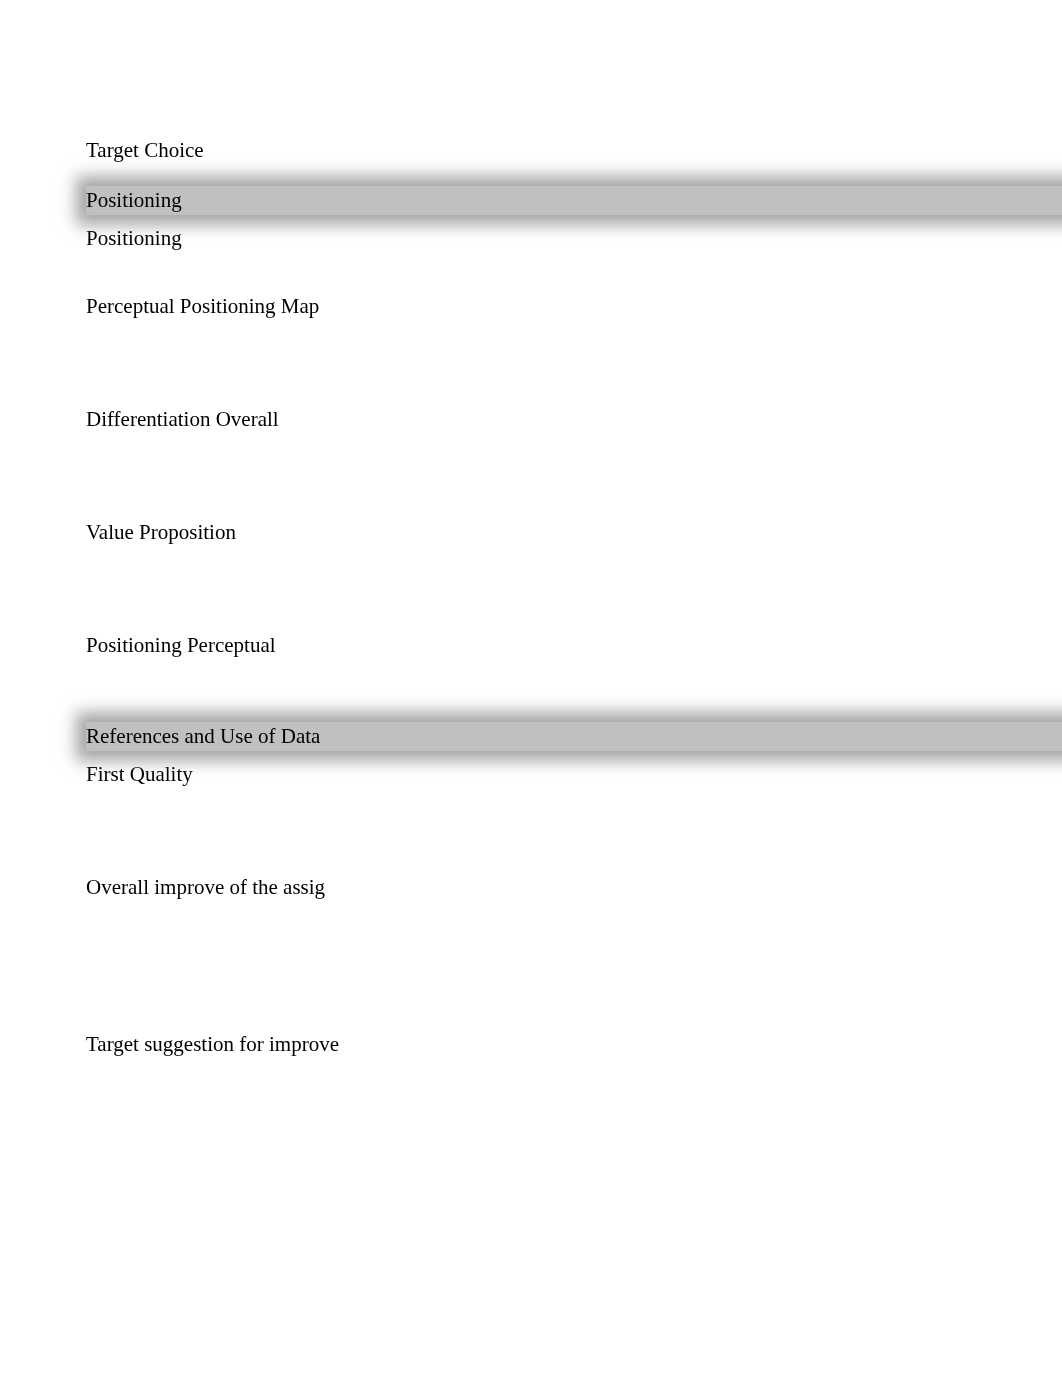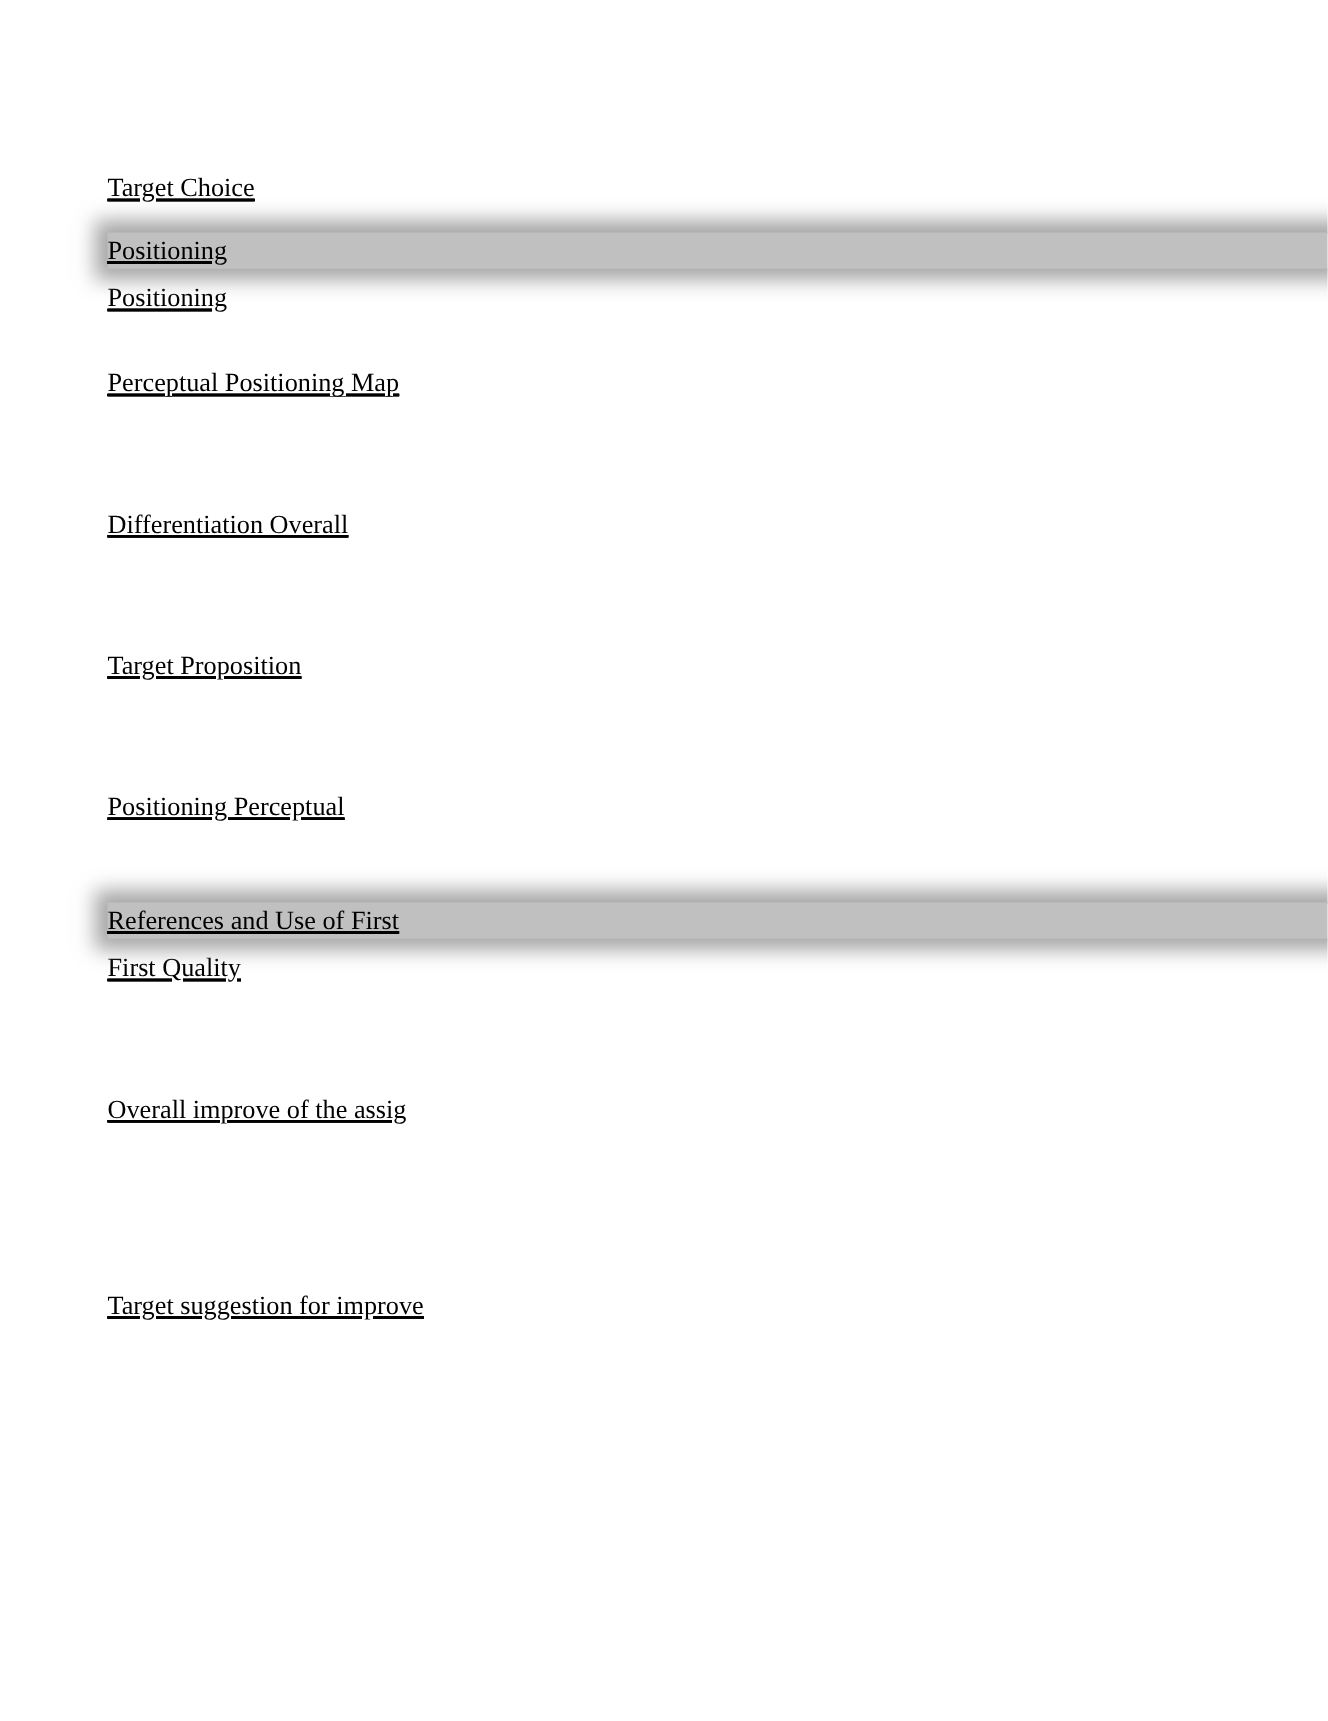--- a/index.html
+++ b/index.html
@@ -1,19 +1,18 @@
 <!DOCTYPE html>
 <html><head>
   <meta charset="utf-8">
   <style>
     * {
       margin: 0;
       padding: 0;
       box-sizing: border-box;
-      text-decoration: underline;
     }
     body {
       width: 1062px;
       height: 1377px;
       background: #ffffff;
       font-family: "Times New Roman", Times, serif;
       font-size: 21px;
       color: #000000;
       position: relative;
       overflow: hidden;
@@ -56,28 +55,28 @@
 
   <div class="item">Positioning</div>
 
   <div class="spacer-md"></div>
   <div class="item">Perceptual Positioning Map</div>
 
   <div class="spacer-lg"></div>
   <div class="item">Differentiation Overall</div>
 
   <div class="spacer-lg"></div>
-  <div class="item">Target Proposition</div>
+  <div class="item">Value Proposition</div>
 
   <div class="spacer-lg"></div>
   <div class="item">Positioning Perceptual</div>
 
   <div class="spacer-md"></div>
   <div class="section-header">
-    <span>References and Use of First</span>
+    <span>References and Use of Data</span>
   </div>
 
   <div class="item">First Quality</div>
 
   <div class="spacer-lg"></div>
   <div class="item">Overall improve of the assig</div>
 
   <div class="spacer-xl"></div>
   <div class="item">Target suggestion for improve</div>
 </div>

